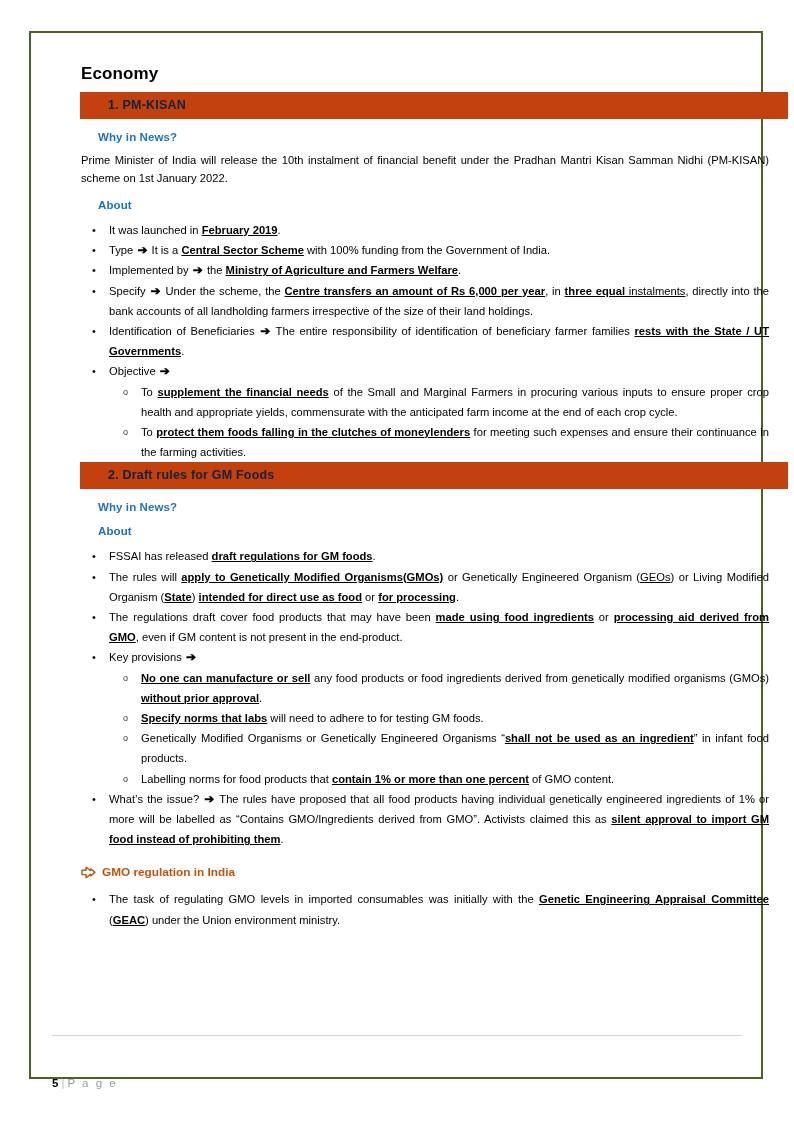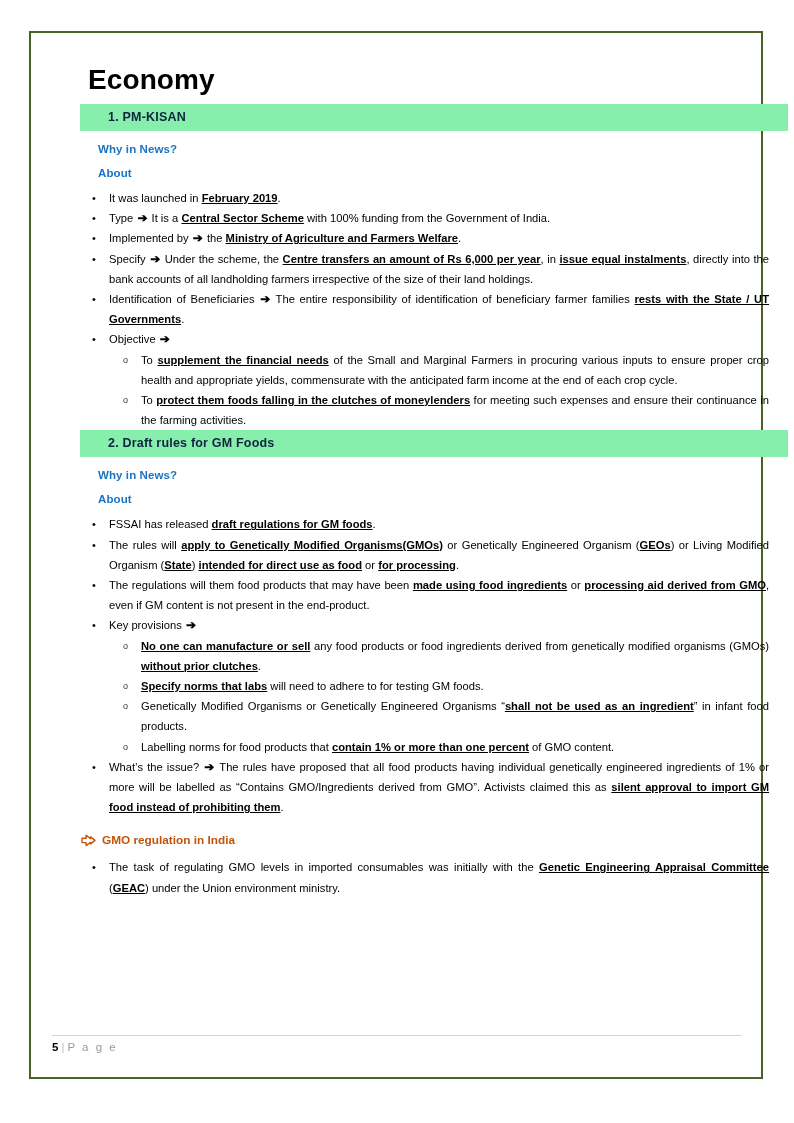--- a/index.html
+++ b/index.html
@@ -34,28 +34,28 @@
   .content {
     position: relative;
     margin: 0 auto;
     width: 690px;
     padding-top: 38px;
     padding-left: 26px;
     padding-right: 6px;
     box-sizing: border-box;
   }
   .doc-title {
-    font-size: 28px;
+    font-size: 17px;
     font-weight: bold;
     letter-spacing: 0.1px;
-    margin: 0 0 8px 7px;
+    margin: 0 0 8px 0;
     color: #000;
   }
   .section-bar {
-    background: #86efac;
+    background: #c2410c;
     padding: 6px 0 7px 28px;
     margin: 0 0 0 0;
     width: 708px;
     margin-left: -1px;
     box-sizing: border-box;
     font-size: 12.5px;
     font-weight: bold;
     color: #10233f;
     letter-spacing: 0.2px;
   }
@@ -116,21 +116,21 @@
     font-size: 9px;
     line-height: 20.8px;
     color: #333;
   }
   .sub-wrap { padding-left: 30px; }
   u, .u {
     text-decoration: underline;
     font-weight: bold;
     margin-top: 32px;
   }
-  .u-plain { text-decoration: underline; font-weight: bold; }
+  .u-plain { text-decoration: underline; font-weight: normal; }
   .arrow {
     font-weight: bold;
     font-size: 12px;
     padding: 0 1px;
   }
   .orange-head {
     color: #c1540b;
     font-weight: bold;
     font-size: 11.8px;
     margin: 16px 0 10px 0;
@@ -148,21 +148,21 @@
     position: absolute;
     left: 52px;
     top: 1035px;
     width: 690px;
     height: 1px;
     background: #d4d4d4;
   }
   .footer {
     position: absolute;
     left: 52px;
-    top: 1041px;
+    top: 1077px;
     font-size: 11.5px;
     color: #8a8a8a;
   }
   .footer .pg {
     color: #000;
     font-weight: bold;
   }
   .footer .sep { color: #bdbdbd; padding: 0 3px; }
   .footer .pw { letter-spacing: 2px; color: #9a9a9a; }
 </style>
@@ -172,39 +172,40 @@
 <div class="page">
   <div class="page-border"></div>
 
   <div class="content">
 
     <h1 class="doc-title">Economy</h1>
 
     <div class="section-bar">1. PM-KISAN</div>
 
     <div class="subhead">Why in News?</div>
+    <p class="para">Prime Minister of India will release the 10th instalment of financial benefit under the Pradhan Mantri Kisan Samman Nidhi (PM-KISAN) scheme on 1st January 2022.</p>
 
     <div class="subhead">About</div>
 
     <ul class="l1">
       <li>
         <span class="bullet">•</span>
         <span>It was launched in </span><u>February 2019</u><span>.</span>
       </li>
       <li>
         <span class="bullet">•</span>
         <span>Type </span><span class="arrow">➔</span><span> It is a </span><u>Central Sector Scheme</u><span> with 100% funding from the Government of India.</span>
       </li>
       <li>
         <span class="bullet">•</span>
         <span>Implemented by </span><span class="arrow">➔</span><span> the </span><u>Ministry of Agriculture and Farmers Welfare</u><span>.</span>
       </li>
       <li>
         <span class="bullet">•</span>
-        <span>Specify </span><span class="arrow">➔</span><span> Under the scheme, the </span><u>Centre transfers an amount of Rs 6,000 per year</u><span>, in </span><u>issue equal</u><span class="u-plain"> instalments</span><span>, directly into the bank accounts of all landholding farmers irrespective of the size of their land holdings.</span>
+        <span>Specify </span><span class="arrow">➔</span><span> Under the scheme, the </span><u>Centre transfers an amount of Rs 6,000 per year</u><span>, in </span><u>three equal</u><span class="u-plain"> instalments</span><span>, directly into the bank accounts of all landholding farmers irrespective of the size of their land holdings.</span>
       </li>
       <li>
         <span class="bullet">•</span>
         <span>Identification of Beneficiaries </span><span class="arrow">➔</span><span> The entire responsibility of identification of beneficiary farmer families </span><u>rests with the State / UT Governments</u><span>.</span>
       </li>
       <li>
         <span class="bullet">•</span>
         <span>Objective </span><span class="arrow">➔</span>
       </li>
     </ul>
@@ -232,33 +233,33 @@
       <li>
         <span class="bullet">•</span>
         <span>FSSAI has released </span><u>draft regulations for GM foods</u><span>.</span>
       </li>
       <li>
         <span class="bullet">•</span>
         <span>The rules will </span><u>apply to Genetically Modified Organisms(GMOs)</u><span> or Genetically Engineered Organism (</span><span class="u-plain">GEOs</span><span>) or Living Modified Organism (</span><u>State</u><span>) </span><u>intended for direct use as food</u><span> or </span><u>for processing</u><span>.</span>
       </li>
       <li>
         <span class="bullet">•</span>
-        <span>The regulations will them food products that may have been </span><u>made using food ingredients</u><span> or </span><u>processing aid derived from GMO</u><span>, even if GM content is not present in the end-product.</span>
+        <span>The regulations draft cover food products that may have been </span><u>made using food ingredients</u><span> or </span><u>processing aid derived from GMO</u><span>, even if GM content is not present in the end-product.</span>
       </li>
       <li>
         <span class="bullet">•</span>
         <span>Key provisions </span><span class="arrow">➔</span>
       </li>
     </ul>
 
     <div class="sub-wrap">
       <ul class="l2">
         <li>
           <span class="bullet-o">o</span>
-          <u>No one can manufacture or sell</u><span> any food products or food ingredients derived from genetically modified organisms (GMOs) </span><u>without prior clutches</u><span>.</span>
+          <u>No one can manufacture or sell</u><span> any food products or food ingredients derived from genetically modified organisms (GMOs) </span><u>without prior approval</u><span>.</span>
         </li>
         <li>
           <span class="bullet-o">o</span>
           <u>Specify norms that labs</u><span> will need to adhere to for testing GM foods.</span>
         </li>
         <li>
           <span class="bullet-o">o</span>
           <span>Genetically Modified Organisms or Genetically Engineered Organisms “</span><u>shall not be used as an ingredient</u><span>” in infant food products.</span>
         </li>
         <li>

